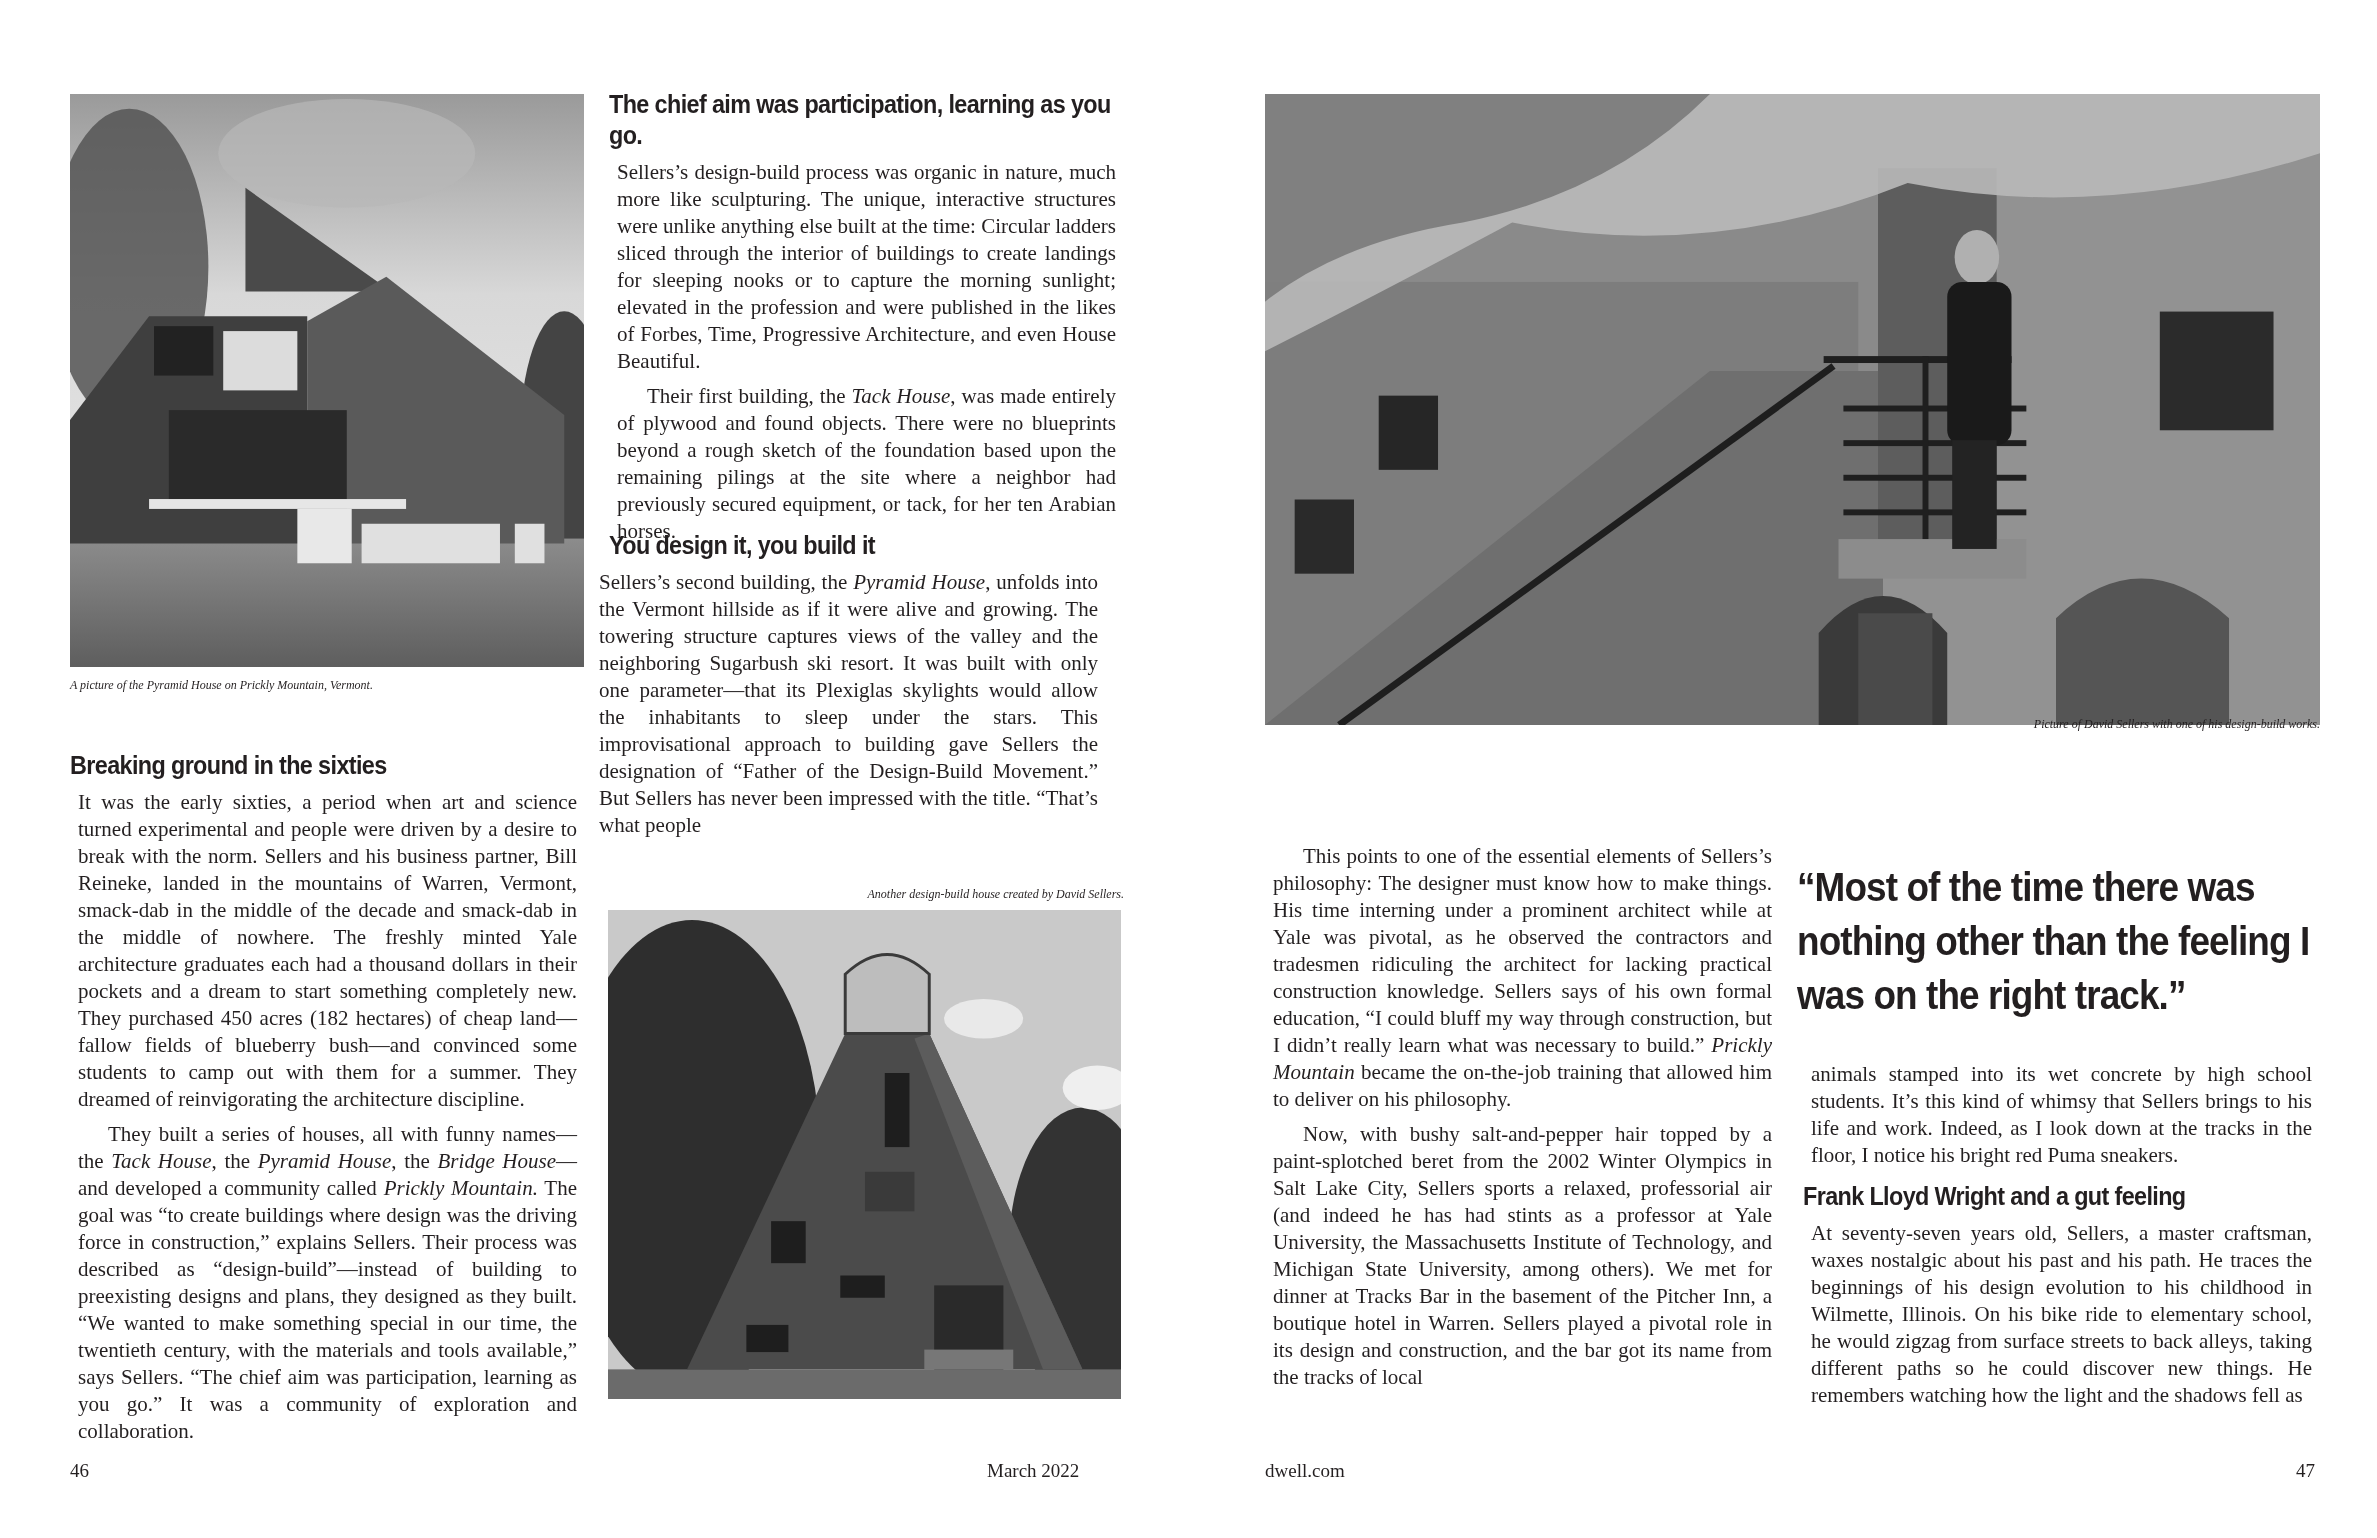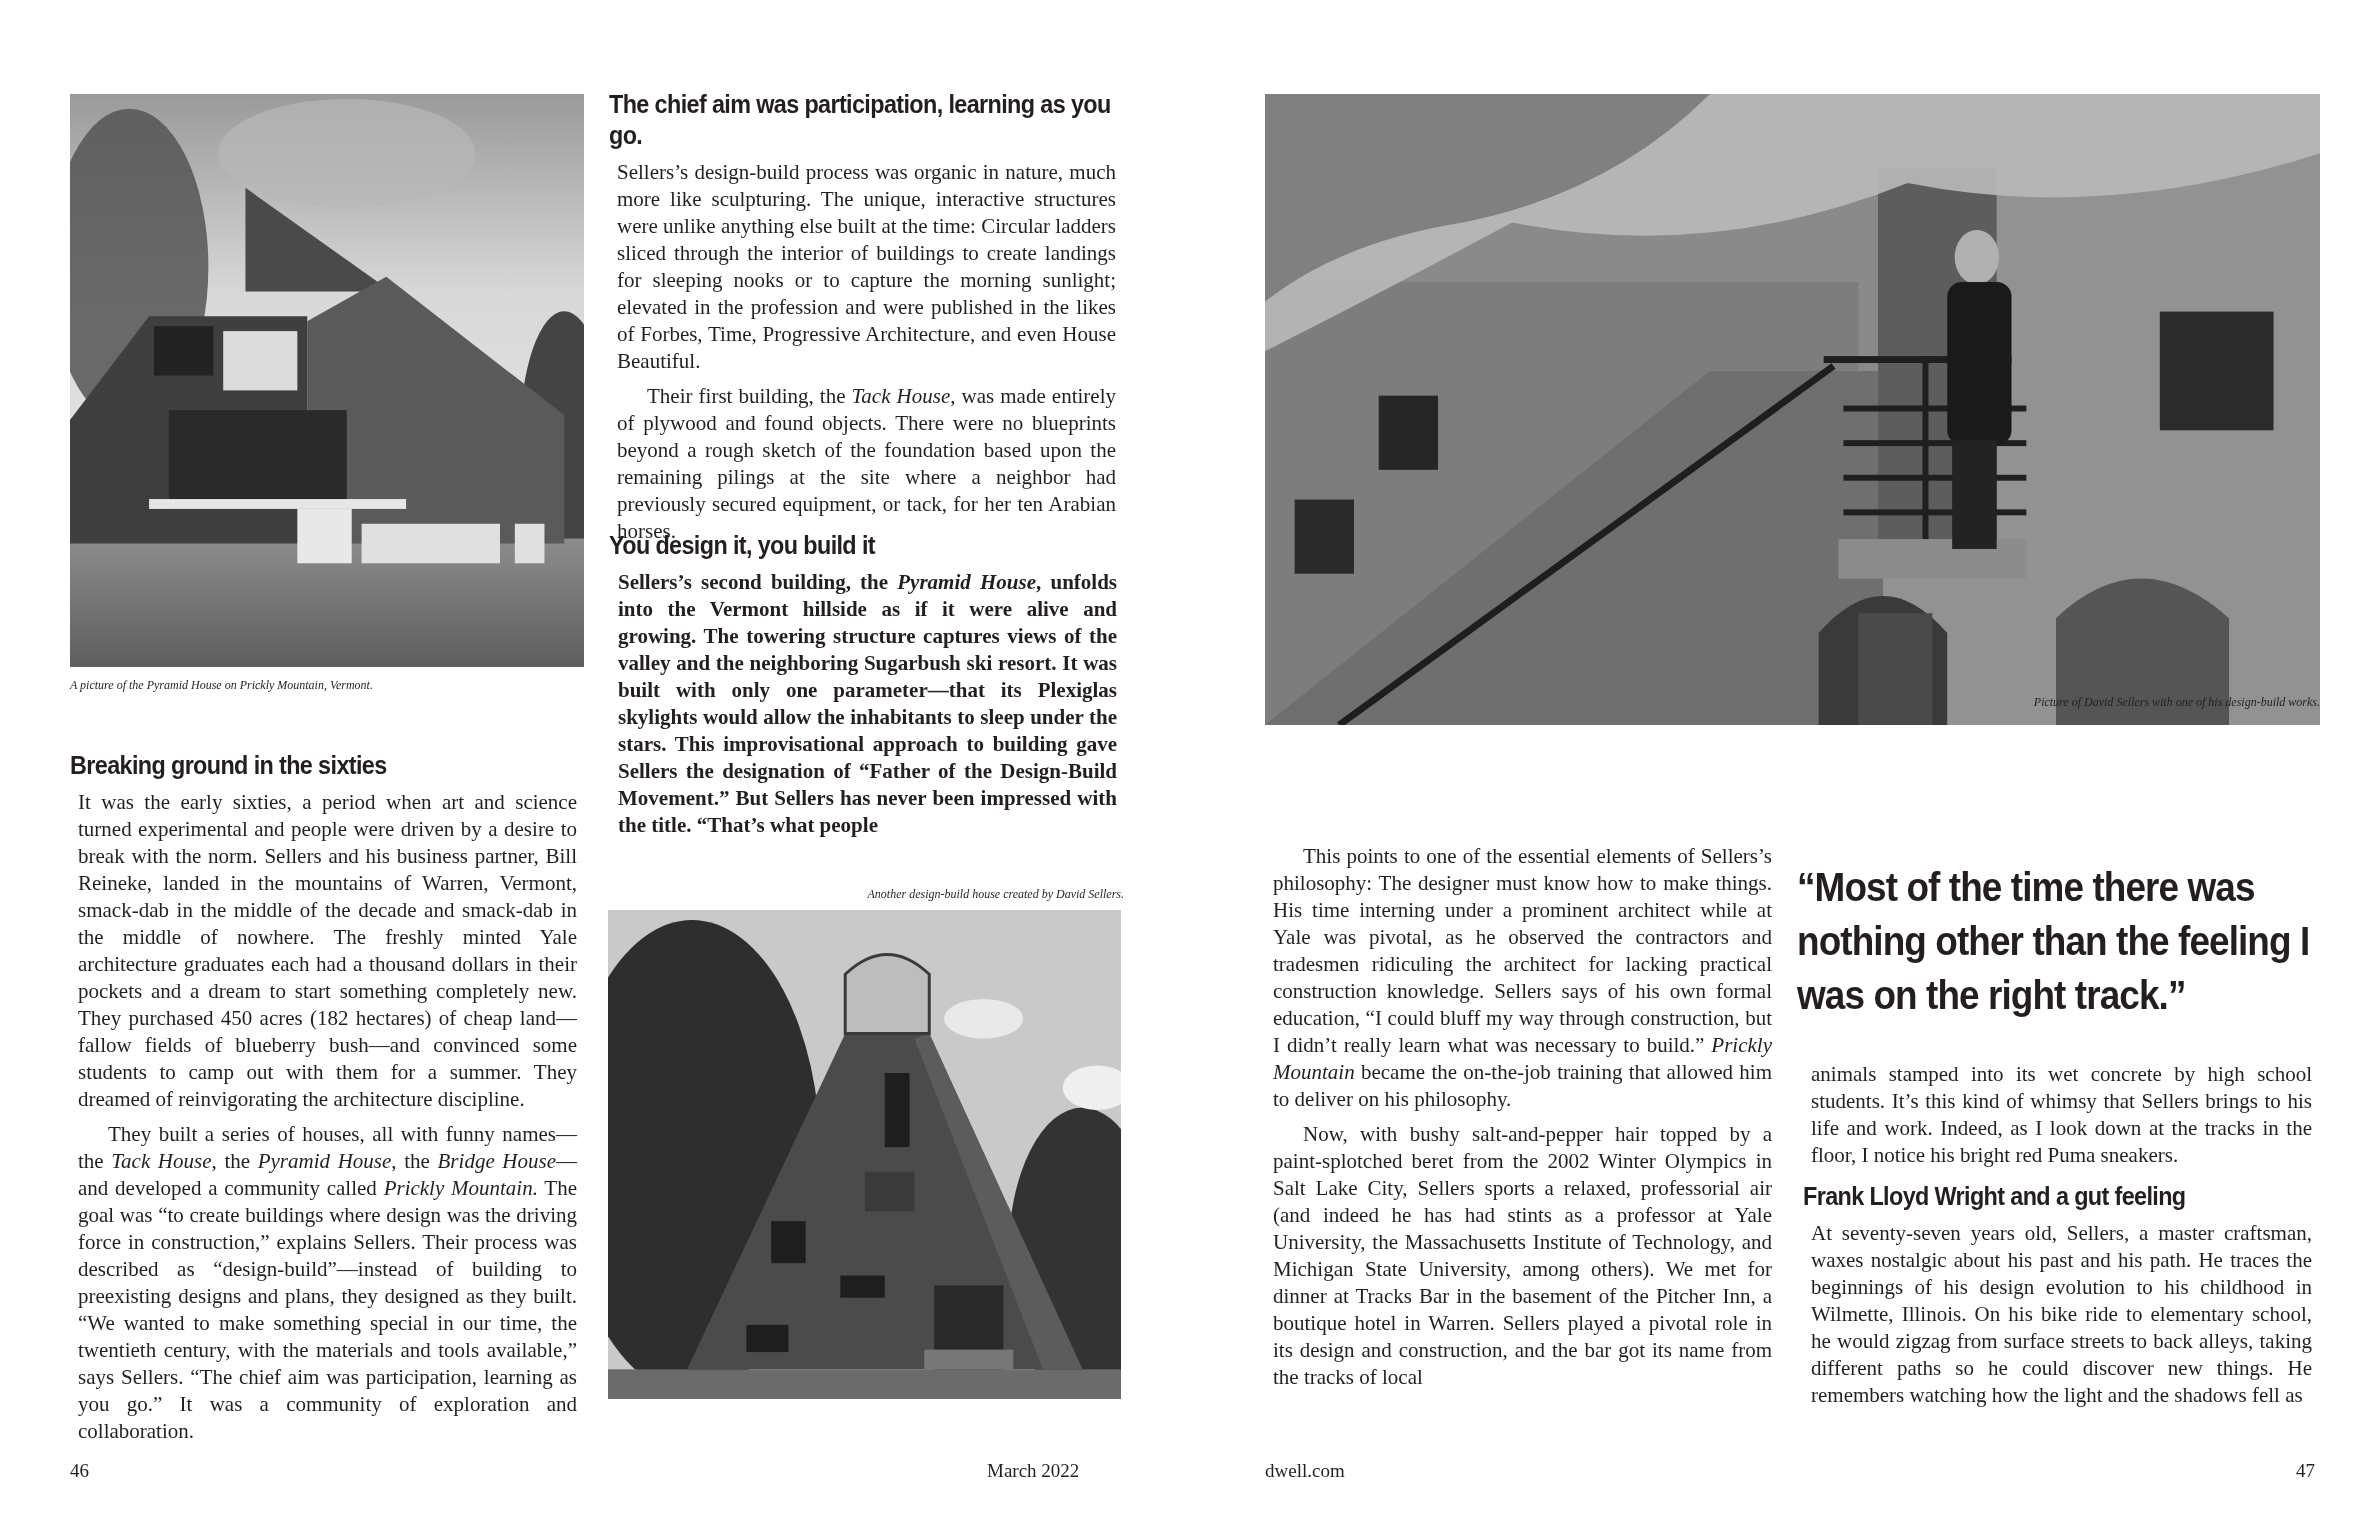--- a/index.html
+++ b/index.html
@@ -58,21 +58,21 @@
   <p class="indent"><span>They built a series of houses, all with funny names—the </span><em>Tack House</em><span>, the </span><em>Pyramid House</em><span>, the </span><em>Bridge House</em><span>—and developed a community called </span><em>Prickly Mountain.</em><span> The goal was “to create buildings where design was the driving force in construction,” explains Sellers. Their process was described as “design-build”—instead of building to preexisting designs and plans, they designed as they built. “We wanted to make something special in our time, the twentieth century, with the materials and tools available,” says Sellers. “The chief aim was participation, learning as you go.” It was a community of exploration and collaboration.</span></p>
 </div>
 
 <div class="abs heading wrap" style="left:609px; top:89px;">The chief aim was participation, learning as you go.</div>
 <div class="abs body-text" style="left:609px; top:151px; width:515px;">
   <p>Sellers’s design-build process was organic in nature, much more like sculpturing. The unique, interactive structures were unlike anything else built at the time: Circular ladders sliced through the interior of buildings to create landings for sleeping nooks or to capture the morning sunlight; elevated in the profession and were published in the likes of Forbes, Time, Progressive Architecture, and even House Beautiful.</p>
   <p class="indent"><span>Their first building, the </span><em>Tack House</em><span>, was made entirely of plywood and found objects. There were no blueprints beyond a rough sketch of the foundation based upon the remaining pilings at the site where a neighbor had previously secured equipment, or tack, for her ten Arabian horses.</span></p>
 </div>
 
 <div class="abs heading" style="left:609px; top:530px;">You design it, you build it</div>
-<div class="abs body-text" style="left:610px; top:561px; width:515px;font-weight:bold;">
+<div class="abs body-text" style="left:591px; top:561px; width:515px;">
   <p><span>Sellers’s second building, the </span><em>Pyramid House</em><span>, unfolds into the Vermont hillside as if it were alive and growing. The towering structure captures views of the valley and the neighboring Sugarbush ski resort. It was built with only one parameter—that its Plexiglas skylights would allow the inhabitants to sleep under the stars. This improvisational approach to building gave Sellers the designation of “Father of the Design-Build Movement.” But Sellers has never been impressed with the title. “That’s what people</span></p>
 </div>
 
 <div class="abs caption" style="left:810px; top:887px; width:314px; text-align:right;font-style:italic;">Another design-build house created by David Sellers.</div>
 <div class="abs photo" role="img" style="left:608px; top:910px; width:513px; height:489px;" aria-label="Black-and-white photo of a tall triangular wooden house with an arched cupola among trees">
   <svg viewBox="0 0 1038 990" preserveAspectRatio="none">
     <rect width="1038" height="990" fill="#c9c9c9"></rect>
     <ellipse cx="170" cy="500" rx="260" ry="480" fill="#2e2e2e"></ellipse>
     <ellipse cx="960" cy="700" rx="150" ry="300" fill="#333"></ellipse>
     <ellipse cx="760" cy="220" rx="80" ry="40" fill="#e9e9e9"></ellipse>
@@ -115,21 +115,21 @@
     <rect x="1170" y="840" width="370" height="12" fill="#1f1f1f"></rect>
     <rect x="1330" y="530" width="12" height="380" fill="#1f1f1f"></rect>
     <rect x="1160" y="900" width="380" height="80" fill="#8c8c8c"></rect>
     <ellipse cx="1440" cy="330" rx="45" ry="55" fill="#b0b0b0"></ellipse>
     <rect x="1380" y="380" width="130" height="330" rx="30" fill="#1a1a1a"></rect>
     <rect x="1390" y="700" width="90" height="220" fill="#232323"></rect>
     <path d="M0,0 L2134,0 L2134,120 Q1700,260 1300,180 Q900,340 500,260 Q200,420 0,520 Z" fill="#b9b9b9" opacity="0.9"></path>
     <path d="M0,0 L900,0 Q700,200 400,260 Q150,300 0,420 Z" fill="#6a6a6a" opacity="0.7"></path>
   </svg>
 </div>
-<div class="abs caption" style="left:1878px; top:695px; width:442px; text-align:right;">Picture of David Sellers with one of his design-build works.</div>
+<div class="abs caption" style="left:1878px; top:717px; width:442px; text-align:right;">Picture of David Sellers with one of his design-build works.</div>
 
 <div class="abs body-text" style="left:1265px; top:835px; width:515px;">
   <p class="indent"><span>This points to one of the essential elements of Sellers’s philosophy: The designer must know how to make things. His time interning under a prominent architect while at Yale was pivotal, as he observed the contractors and tradesmen ridiculing the architect for lacking practical construction knowledge. Sellers says of his own formal education, “I could bluff my way through construction, but I didn’t really learn what was necessary to build.” </span><em>Prickly Mountain</em><span> became the on-the-job training that allowed him to deliver on his philosophy.</span></p>
   <p class="indent">Now, with bushy salt-and-pepper hair topped by a paint-splotched beret from the 2002 Winter Olympics in Salt Lake City, Sellers sports a relaxed, professorial air (and indeed he has had stints as a professor at Yale University, the Massachusetts Institute of Technology, and Michigan State University, among others). We met for dinner at Tracks Bar in the basement of the Pitcher Inn, a boutique hotel in Warren. Sellers played a pivotal role in its design and construction, and the bar got its name from the tracks of local</p>
 </div>
 
 <div class="abs pullquote" style="left:1797px; top:860px;">“Most of the time there was nothing other than the feeling I was on the right track.”</div>
 
 <div class="abs body-text" style="left:1803px; top:1053px; width:517px;">
   <p>animals stamped into its wet concrete by high school students. It’s this kind of whimsy that Sellers brings to his life and work. Indeed, as I look down at the tracks in the floor, I notice his bright red Puma sneakers.</p>

